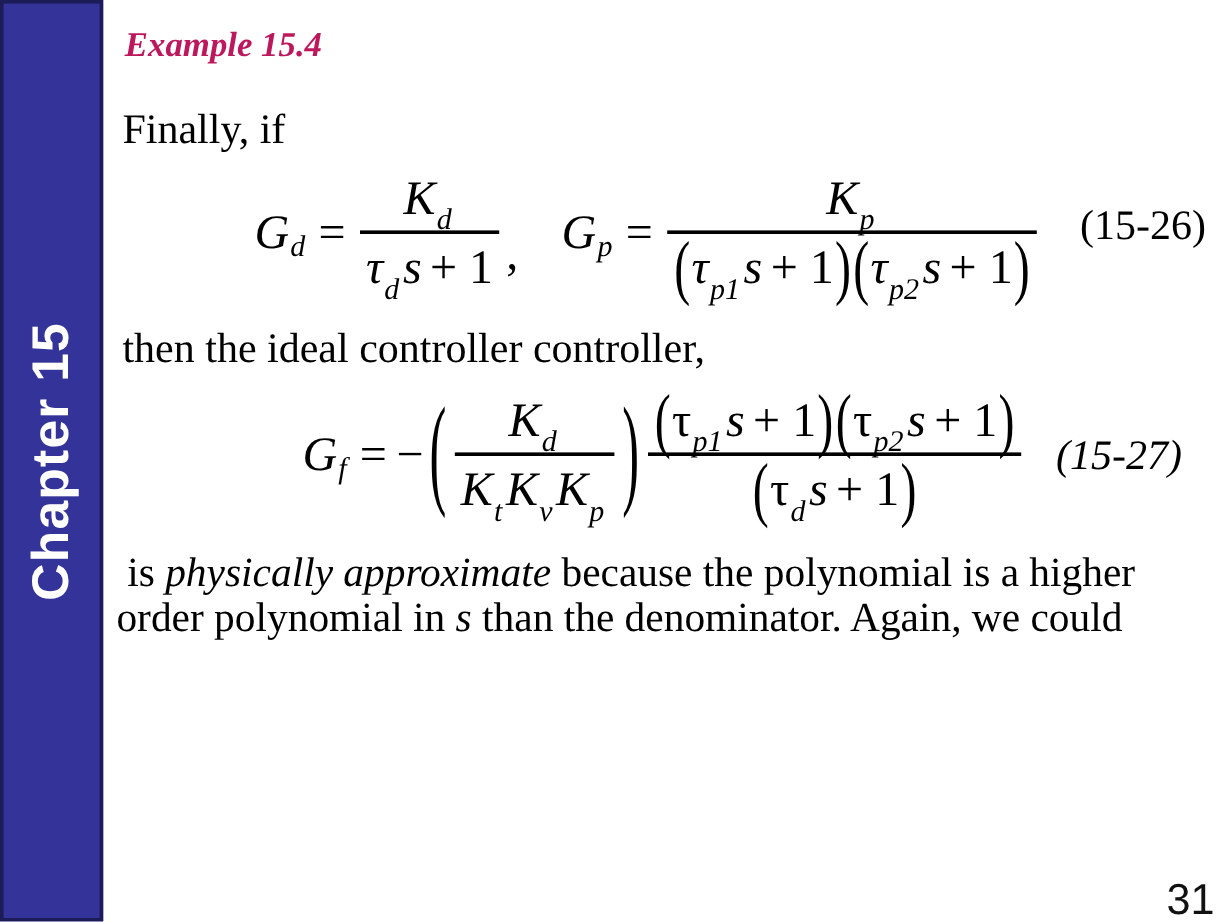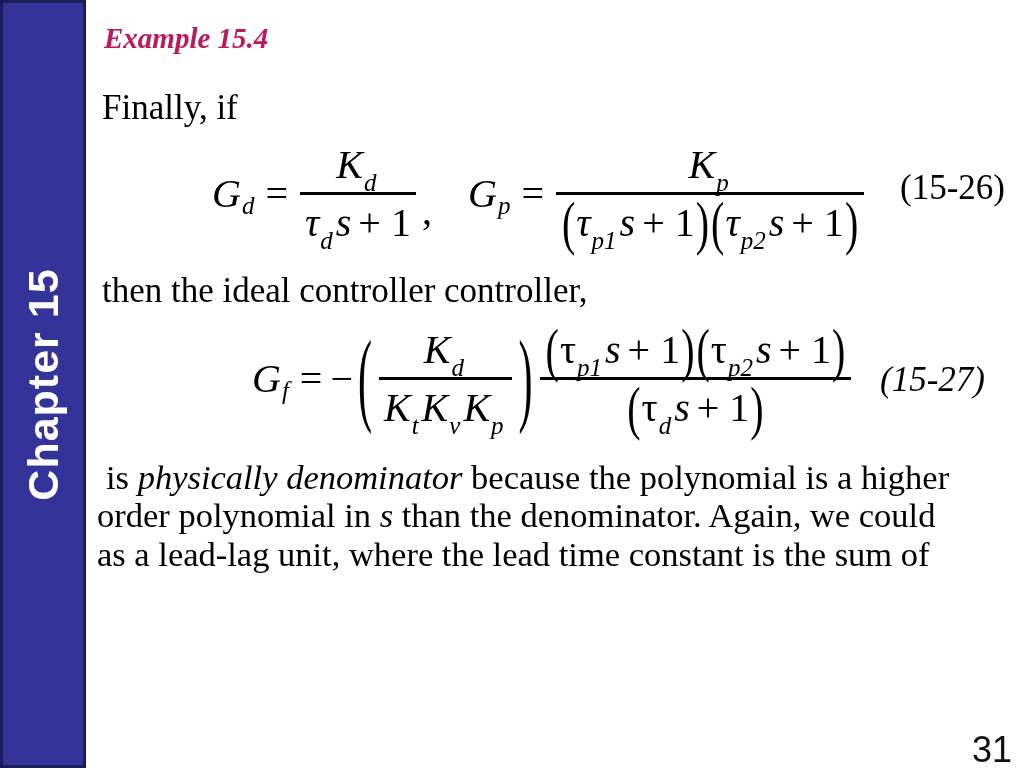--- a/index.html
+++ b/index.html
@@ -176,18 +176,17 @@
         <span class="v">s</span>
         <span class="plus">+ 1</span>
         <span class="mp">)</span>
     </div>
   </div>
 </div>
 
 <div class="eqlabel" id="eq27-label">(15-27)</div>
 
 <div class="para">
-  <div class="pl pl1"><span> is </span><span class="it">physically denominator</span><span> because the polynomial is a higher</span></div>
+  <div class="pl pl1"><span> is </span><span class="it">physically approximate</span><span> because the polynomial is a higher</span></div>
   <div class="pl"><span>order polynomial in </span><span class="it">s</span><span> than the denominator. Again, we could</span></div>
-  <div class="pl"><span>as a lead-lag unit, where the lead time constant is the sum of</span></div>
 </div>
 
 <div class="page-num">31</div>
 
 </body></html>

